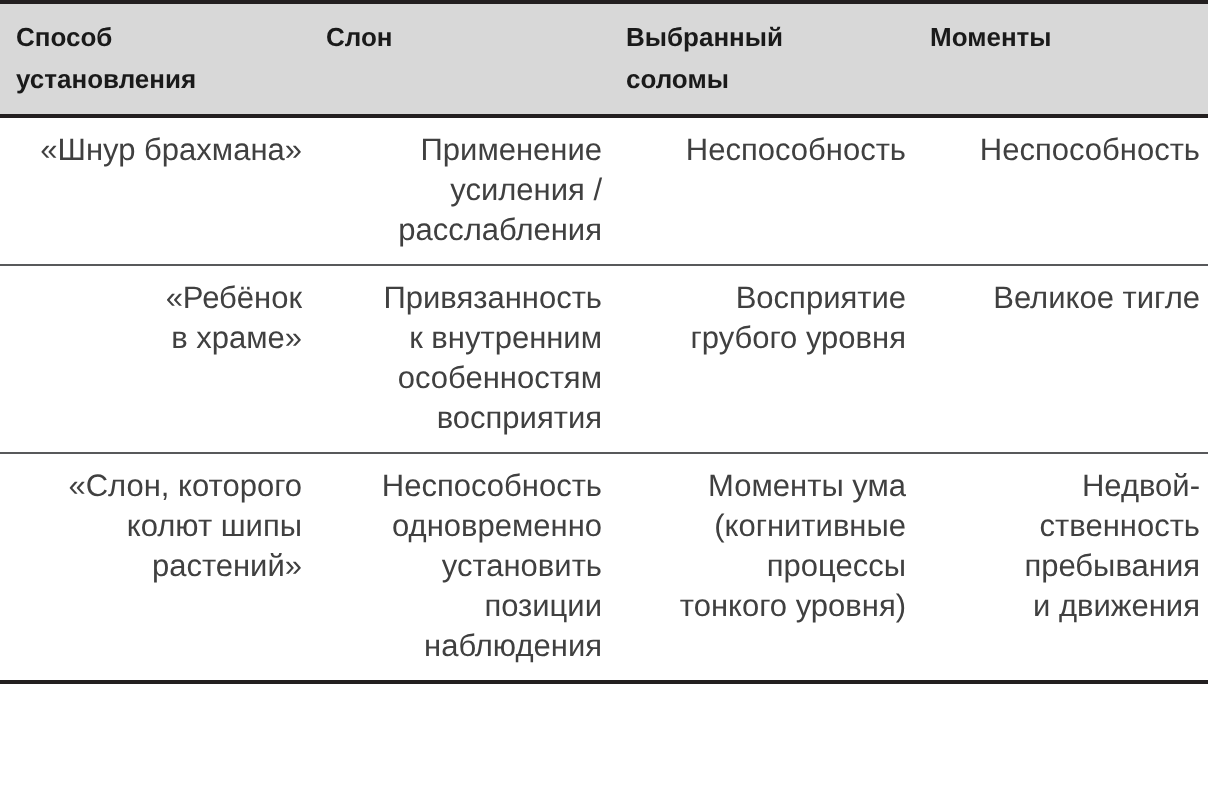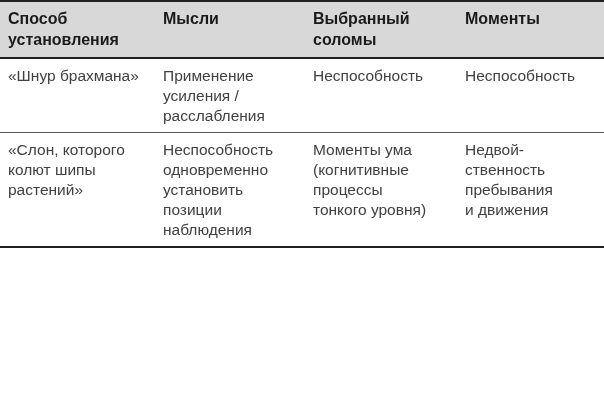--- a/index.html
+++ b/index.html
@@ -26,33 +26,33 @@
     border-bottom: 2px solid var(--border-strong);
   }
   col.c1 { width: 155px; }
   col.c2 { width: 150px; }
   col.c3 { width: 152px; }
   col.c4 { width: 147px; }
   thead th {
     background: var(--header-bg);
     color: var(--header-text);
     font-weight: bold;
-    font-size: 16px;
+    font-size: 13px;
     line-height: 21px;
     text-align: left;
     vertical-align: top;
     padding: 6px 6px 7px 8px;
     border-bottom: 2px solid var(--border-strong);
     white-space: pre-line;
   }
   tbody td {
     color: var(--body-text);
     font-size: 15.5px;
     line-height: 20px;
-    text-align: left;
+    text-align: right;
     vertical-align: top;
     padding: 7px 4px 6px 8px;
     white-space: pre-line;
   }
   tbody tr + tr td {
     border-top: 1px solid var(--border-thin);
   }
 </style>
 </head>
 <body>
@@ -61,34 +61,45 @@
   <colgroup>
     <col class="c1">
       <col class="c2">
       <col class="c3">
       <col class="c4">
   </colgroup>
   <thead>
     <tr>
       <th>Способ
 установления</th>
-      <th>Мысли</th>
+      <th>Слон</th>
       <th>Выбранный
 соломы</th>
       <th>Моменты</th>
     </tr>
   </thead>
   <tbody>
     <tr>
       <td>«Шнур брахмана»</td>
       <td>Применение
 усиления /
 расслабления</td>
       <td>Неспособность</td>
       <td>Неспособность</td>
+    </tr>
+    <tr>
+      <td>«Ребёнок
+в храме»</td>
+      <td>Привязанность
+к внутренним
+особенностям
+восприятия</td>
+      <td>Восприятие
+грубого уровня</td>
+      <td>Великое тигле</td>
     </tr>
     <tr>
       <td>«Слон, которого
 колют шипы
 растений»</td>
       <td>Неспособность
 одновременно
 установить
 позиции
 наблюдения</td>

